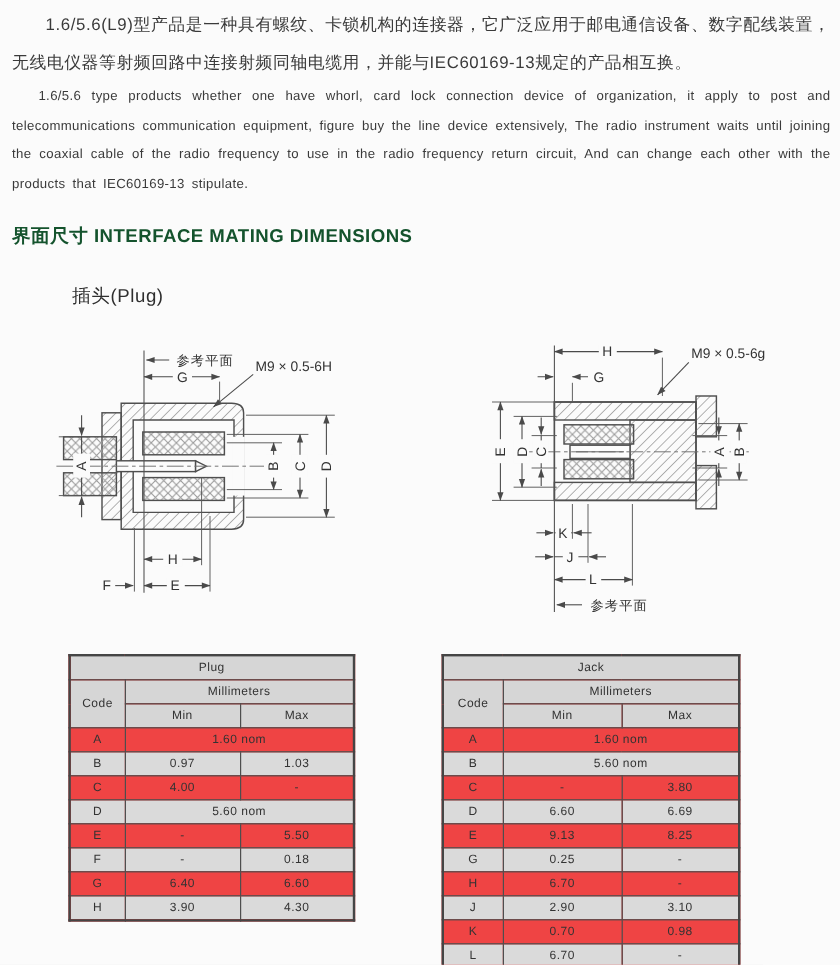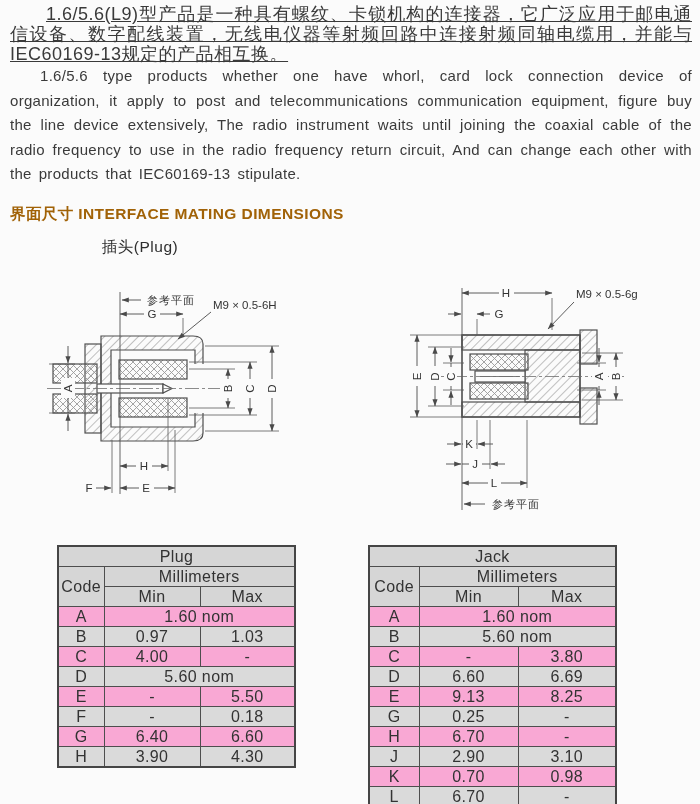--- a/index.html
+++ b/index.html
@@ -2,47 +2,47 @@
 <html><head>
 <meta charset="utf-8">
 <style>
   html,body{margin:0;padding:0;}
   body{background:#e8e8e8;}
   #page{position:relative;width:700px;height:804px;background:#fbfbfb;overflow:hidden;
         font-family:"Liberation Sans","DejaVu Sans",sans-serif;color:#3a3a3a;}
   
   #intro{position:absolute;left:10px;top:4px;width:682px;}
   #intro p{margin:0;}
-  .p-zh{font-size:18px;line-height:20px;text-indent:2em;text-align:justify;letter-spacing:.5px;text-decoration:underline;}
-  .p-en{font-size:15px;line-height:24.5px;text-indent:2em;text-align:justify;word-spacing:2.5px;letter-spacing:.3px;}
+  .p-zh{font-size:14px;line-height:32px;text-indent:2em;text-align:justify;letter-spacing:.5px;}
+  .p-en{font-size:11px;line-height:24.5px;text-indent:2em;text-align:justify;word-spacing:2.5px;letter-spacing:.3px;}
   
-  #section-heading{position:absolute;left:10px;top:204px;font-size:15.5px;font-weight:bold;letter-spacing:.4px;color:#a16207;}
+  #section-heading{position:absolute;left:10px;top:187px;font-size:15.5px;font-weight:bold;letter-spacing:.4px;color:#14532d;}
   
-  .draw-title{position:absolute;top:237px;width:160px;text-align:center;font-size:15.5px;color:#2e2e2e;letter-spacing:.5px;}
+  .draw-title{position:absolute;top:237px;width:160px;text-align:left;font-size:15.5px;color:#2e2e2e;letter-spacing:.5px;}
   #plug-title{left:60px;}
   #jack-title{left:410px;}
   
   .drawing{position:absolute;top:278px;}
   #plug-svg{left:35px;}
   #jack-svg{left:372px;}
   svg text{font-family:"Liberation Sans","DejaVu Sans",sans-serif;font-size:11.5px;fill:#333;}
   svg .zh{font-size:11px;letter-spacing:1px;}
   .part{stroke:#4f4f4f;stroke-width:1.2;}
   .hatchf{fill:url(#hatch);}
   .xhatchf{fill:url(#xhatch);}
   .solid{fill:#fcfcfc;}
   .oln{fill:none;stroke:#4f4f4f;stroke-width:1.3;}
   .cl{stroke:#6f6f6f;stroke-width:.8;stroke-dasharray:14 3 3 3;fill:none;}
   .ref{stroke:#525252;stroke-width:.9;}
   .ext{stroke:#5a5a5a;stroke-width:.8;}
   .dim{stroke:#4a4a4a;stroke-width:.9;fill:none;}
   .lblbg{fill:#fbfbfb;stroke:none;}
   
-  table{border-collapse:collapse;table-layout:fixed;position:absolute;top:545px;background:#f9a8d4;
-        font-size:16px;color:#333;text-align:center;letter-spacing:.4px;}
+  table{border-collapse:collapse;table-layout:fixed;position:absolute;top:545px;background:#ef4444;
+        font-size:10px;color:#333;text-align:center;letter-spacing:.4px;}
   #plug-table{left:57px;width:237px;}
   #jack-table{left:368px;width:247px;}
   td{border:1.5px solid #4e4e4e;padding:0;height:19px;line-height:1;overflow:hidden;}
   table{border:2.5px solid #454545;}
   .hdr{background:#d6d6d6;}
   tr.shade td{background:#dadada;}
   .ttl{height:19px;background:#d6d6d6;}
 </style>
 </head>
 <body>

